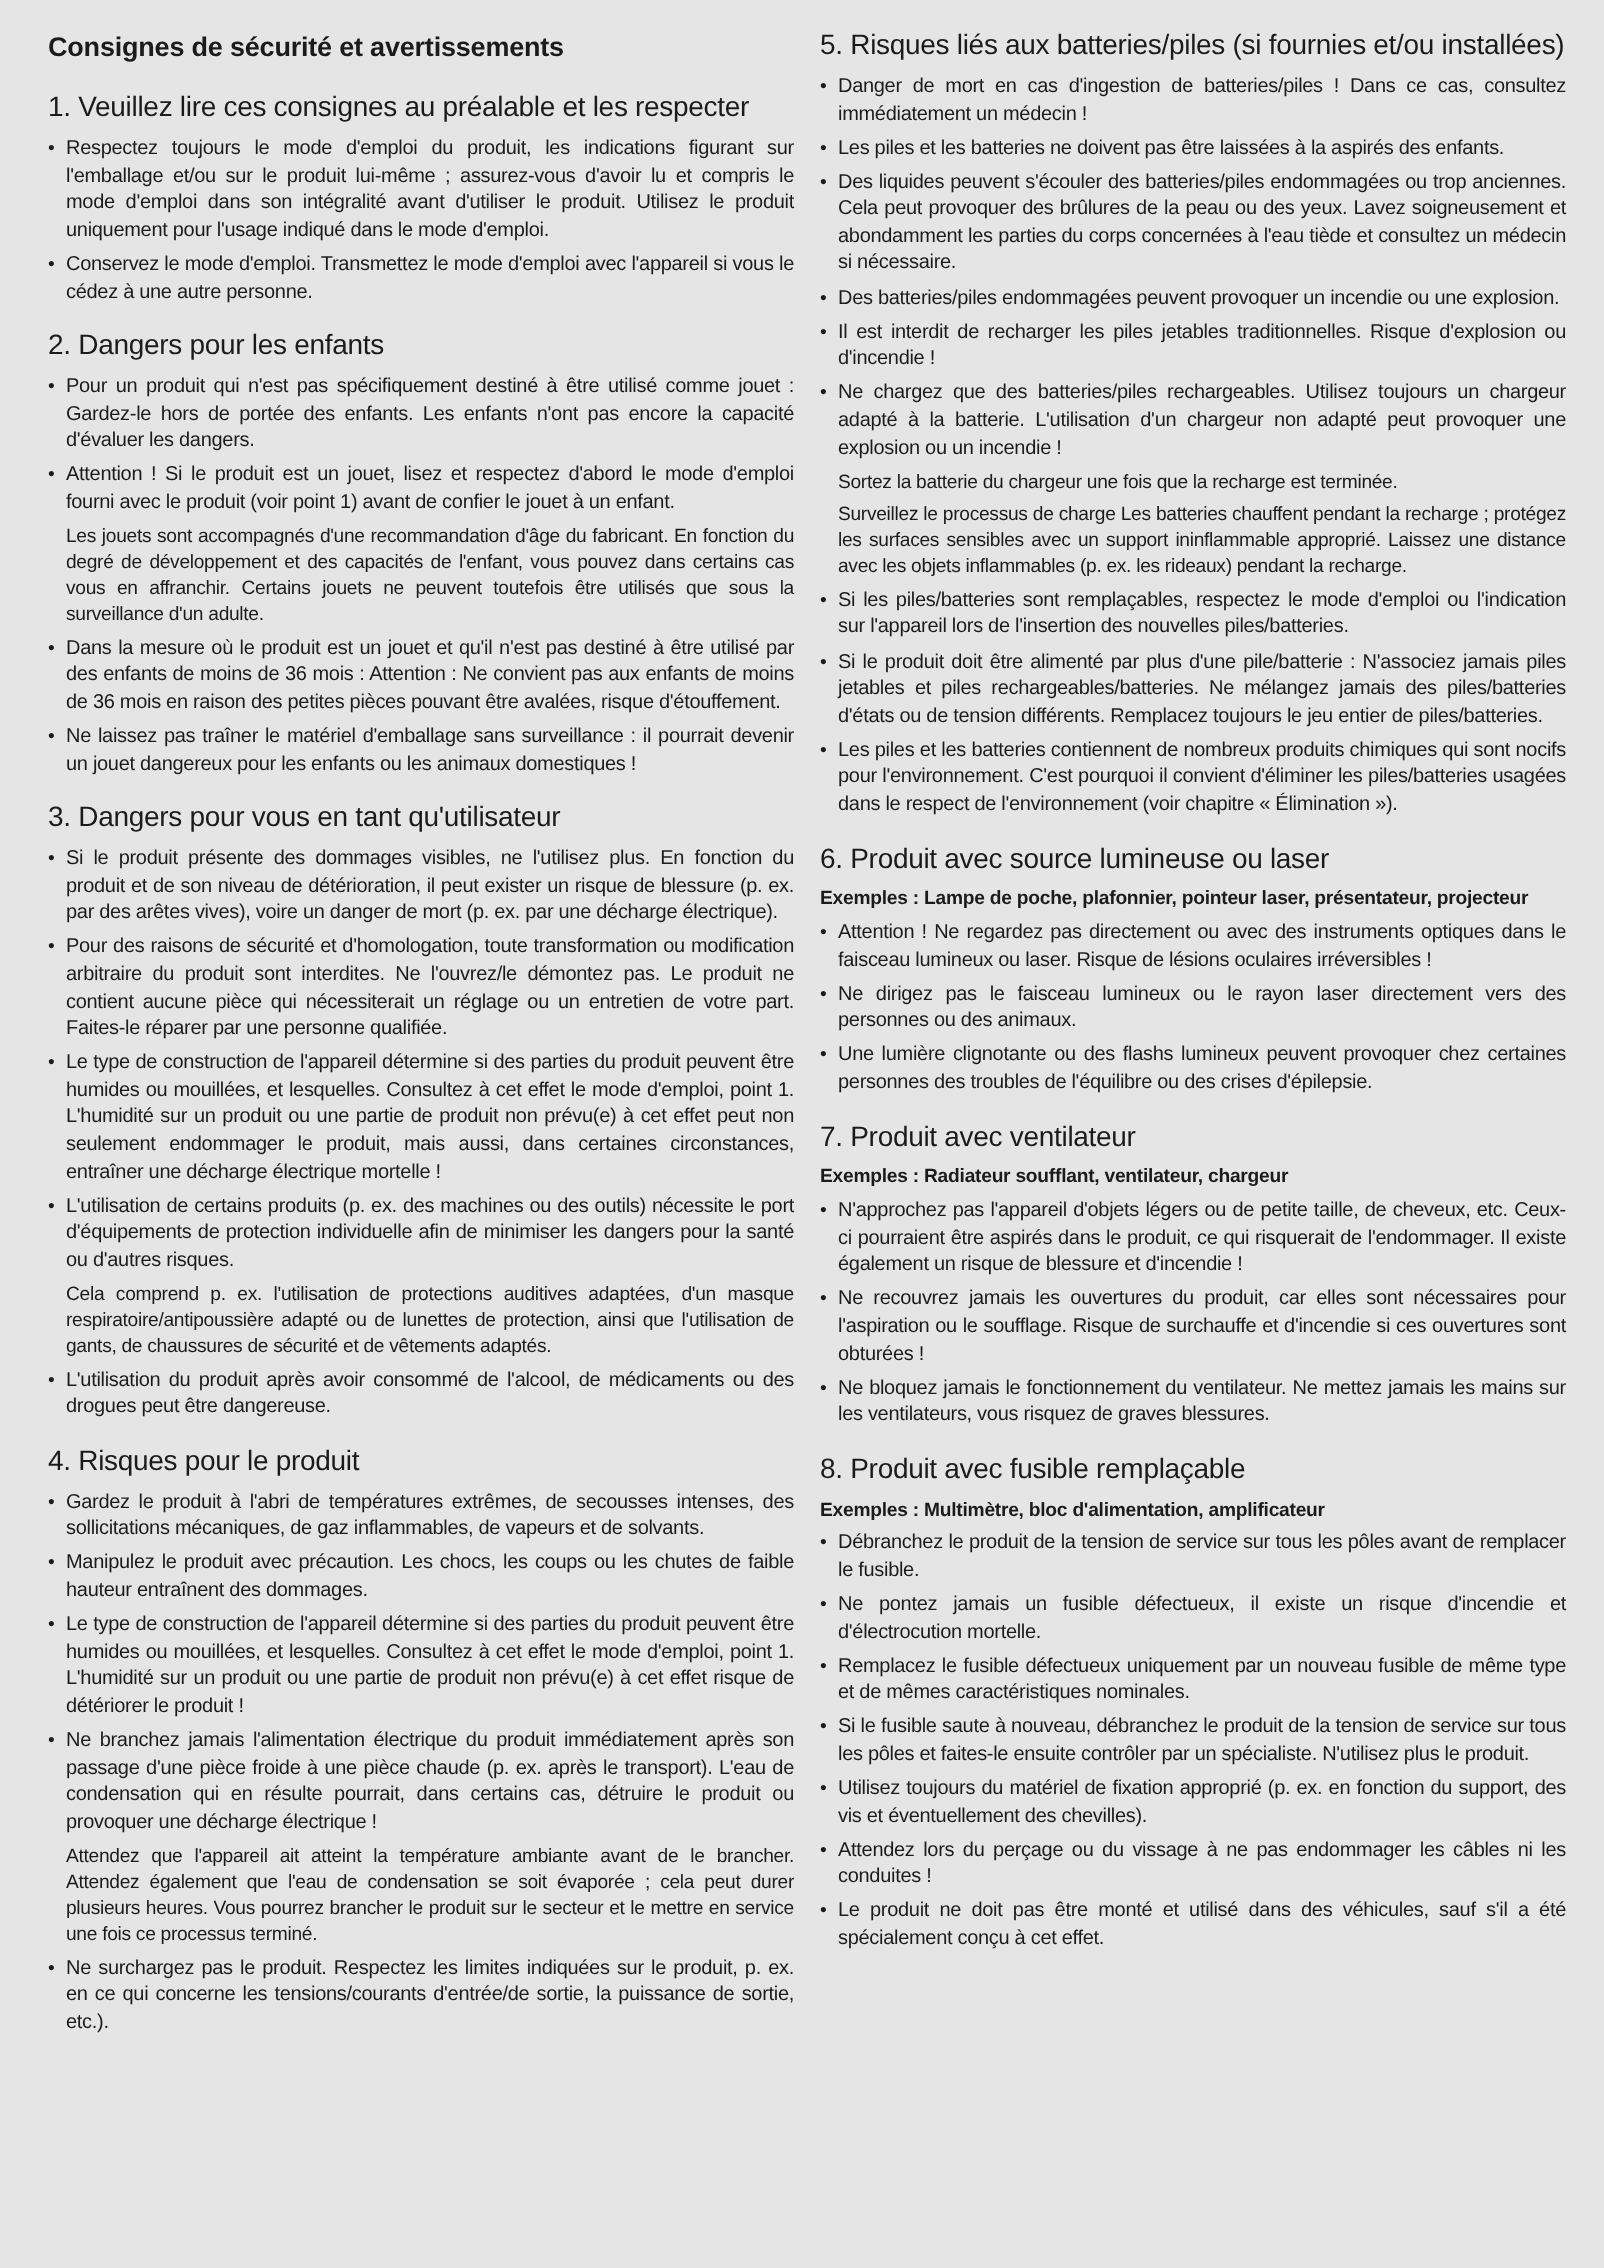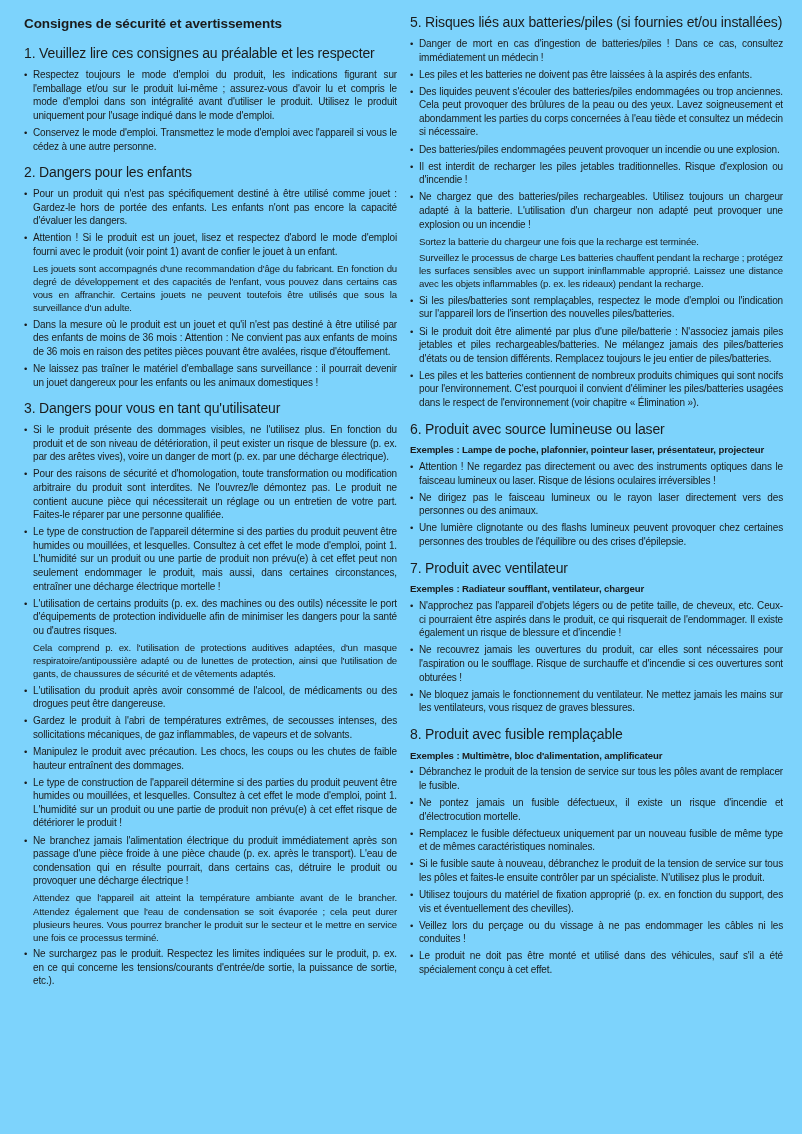--- a/index.html
+++ b/index.html
@@ -4,21 +4,21 @@
 <style>
   * { box-sizing: border-box; margin: 0; padding: 0; }
   html, body { background: #ffffff; }
   body {
     width: 802px; height: 1134px;
     font-family: "Liberation Sans", sans-serif;
     color: #1b1b1b;
   }
   .page {
     width: 802px; height: 1134px;
-    background: #7dd3fc;
+    background: #e5e5e5;
     padding: 14px 20px 0 24px;
     overflow: hidden;
   }
   .columns { display: flex; gap: 13px; }
   .col { width: 373px; flex: none; }
 
   .doc-title {
     font-size: 13.5px; font-weight: 700; line-height: 1.2;
     letter-spacing: -0.1px;
     margin: 2px 0 13px 0;
@@ -120,20 +120,21 @@
             <span class="marker">•</span>
             <span class="btext">L'utilisation de certains produits (p. ex. des machines ou des outils) nécessite le port d'équipements de protection individuelle afin de minimiser les dangers pour la santé ou d'autres risques.</span>
           </div>
           <p class="cont">Cela comprend p. ex. l'utilisation de protections auditives adaptées, d'un masque respiratoire/antipoussière adapté ou de lunettes de protection, ainsi que l'utilisation de gants, de chaussures de sécurité et de vêtements adaptés.</p>
           <div class="bullet">
             <span class="marker">•</span>
             <span class="btext">L'utilisation du produit après avoir consommé de l'alcool, de médicaments ou des drogues peut être dangereuse.</span>
           </div>
         </section>
         <section>
+          <h2 class="section-heading">4. Risques pour le produit</h2>
           <div class="bullet">
             <span class="marker">•</span>
             <span class="btext">Gardez le produit à l'abri de températures extrêmes, de secousses intenses, des sollicitations mécaniques, de gaz inflammables, de vapeurs et de solvants.</span>
           </div>
           <div class="bullet">
             <span class="marker">•</span>
             <span class="btext">Manipulez le produit avec précaution. Les chocs, les coups ou les chutes de faible hauteur entraînent des dommages.</span>
           </div>
           <div class="bullet">
             <span class="marker">•</span>
@@ -245,21 +246,21 @@
             <span class="btext">Si le fusible saute à nouveau, débranchez le produit de la tension de service sur tous les pôles et faites-le ensuite contrôler par un spécialiste. N'utilisez plus le produit.</span>
           </div>
         </section>
         <section>
           <div class="bullet">
             <span class="marker">•</span>
             <span class="btext">Utilisez toujours du matériel de fixation approprié (p. ex. en fonction du support, des vis et éventuellement des chevilles).</span>
           </div>
           <div class="bullet">
             <span class="marker">•</span>
-            <span class="btext">Veillez lors du perçage ou du vissage à ne pas endommager les câbles ni les conduites !</span>
+            <span class="btext">Attendez lors du perçage ou du vissage à ne pas endommager les câbles ni les conduites !</span>
           </div>
           <div class="bullet">
             <span class="marker">•</span>
             <span class="btext">Le produit ne doit pas être monté et utilisé dans des véhicules, sauf s'il a été spécialement conçu à cet effet.</span>
           </div>
         </section>
       </div>
   </div>
 </div>
 

